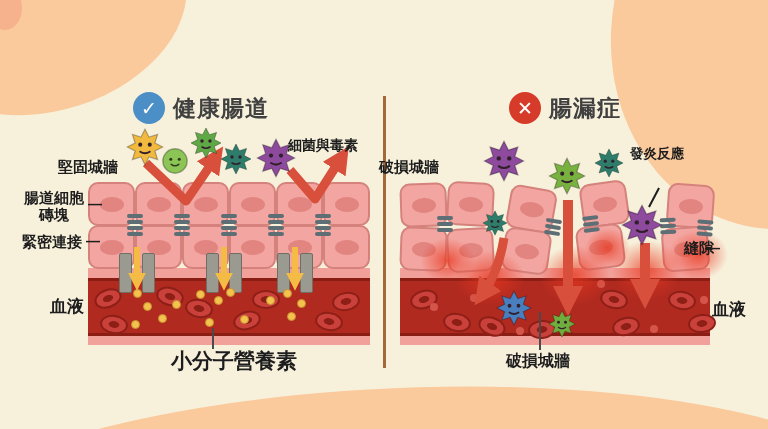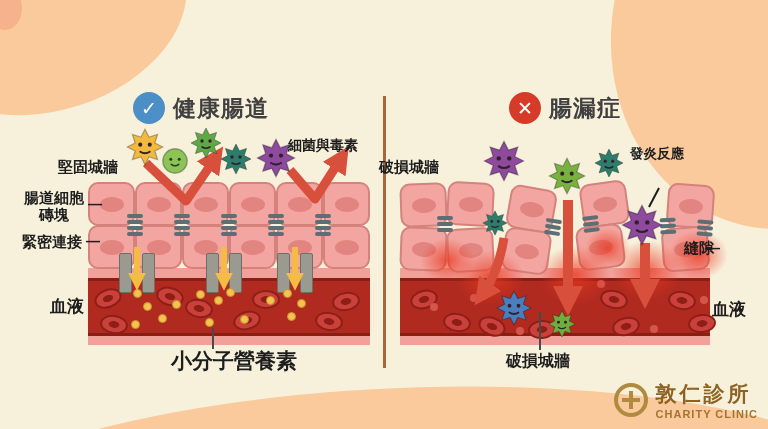--- a/index.html
+++ b/index.html
@@ -306,21 +306,14 @@
   <svg class="germ" style="left:621px;top:204px;width:42px;height:42px;color:#8E4B9E;">
       <use href="#germ"></use>
     </svg>
   <svg class="germ" style="left:496px;top:290px;width:36px;height:36px;color:#4A7FBF;">
       <use href="#germ"></use>
     </svg>
   <svg class="germ" style="left:548px;top:310px;width:28px;height:28px;color:#6FAE3E;">
       <use href="#germ"></use>
     </svg>
 
-  <div class="logo">
-    <div class="logo-ic"></div>
-    <div>
-      <div class="zh">敦仁診所</div>
-      <div class="en">CHARITY CLINIC</div>
-    </div>
-  </div>
 
 </div>
 
 </body></html>

